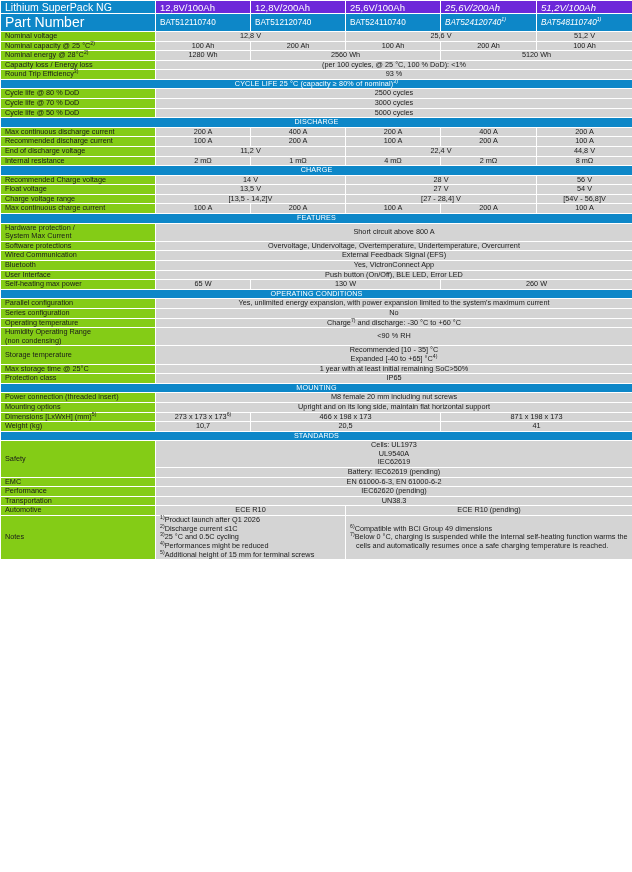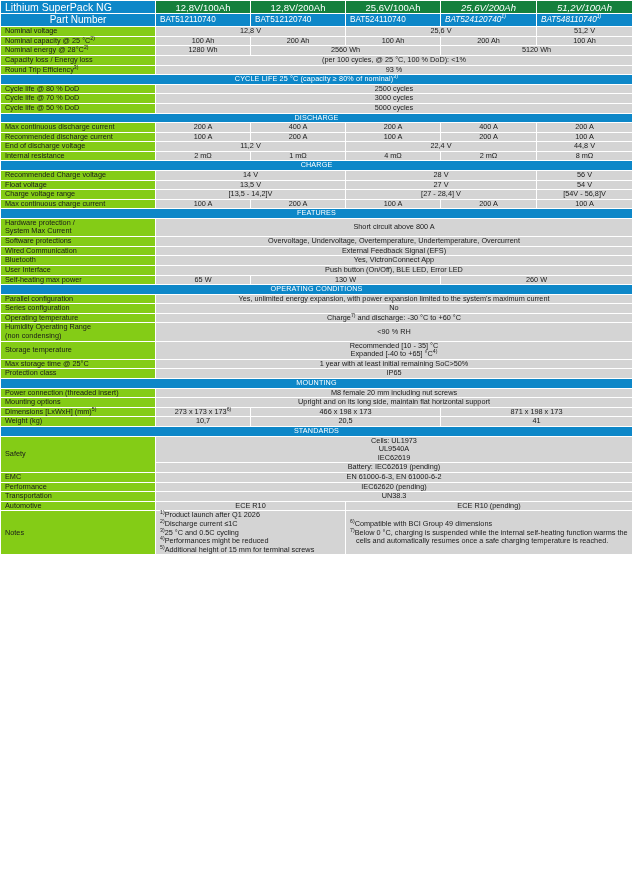--- a/index.html
+++ b/index.html
@@ -51,33 +51,32 @@
   .hdr-title {
     background: #0d87c8;
     color: #ffffff;
     text-align: left;
     font-size: 10.5px;
     padding-left: 5px;
     padding-top: 3px;
     padding-bottom: 3px;
   }
   .hdr-col {
-    background: #15803d;
-    color: #ffffff;
-    text-align: center;
+    background: #6d28d9;
+    color: #ffffff;
     font-size: 9.5px;
     padding-top: 3px;
     padding-bottom: 3px;
   }
   .hdr-col.ital { font-style: italic; }
   .pn-lbl {
     background: #0d87c8;
     color: #ffffff;
-    text-align: center;
-    font-size: 10px;
+    text-align: left;
+    font-size: 14px;
     padding-left: 5px;
     padding-top: 2px;
     padding-bottom: 2px;
   }
   .pn-val {
     background: #0d87c8;
     color: #ffffff;
     font-size: 8.2px;
     padding-top: 2px;
     padding-bottom: 2px;

